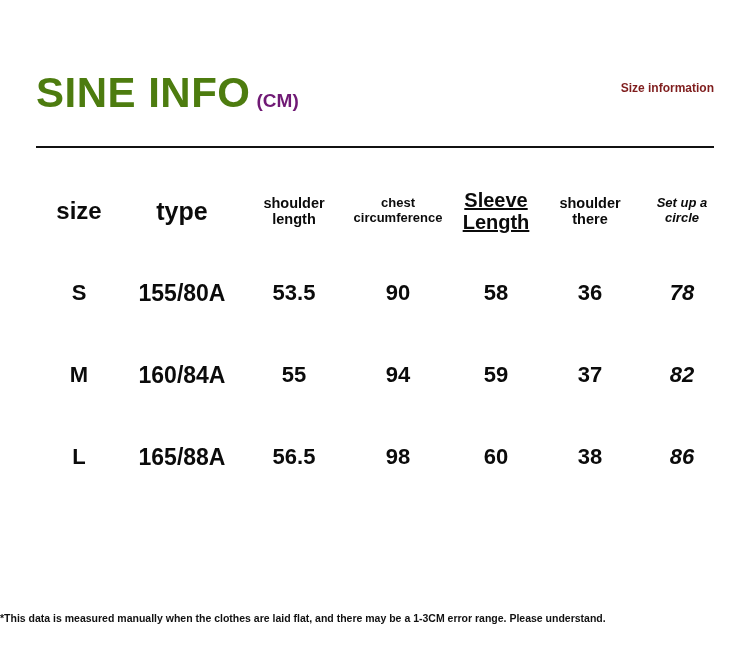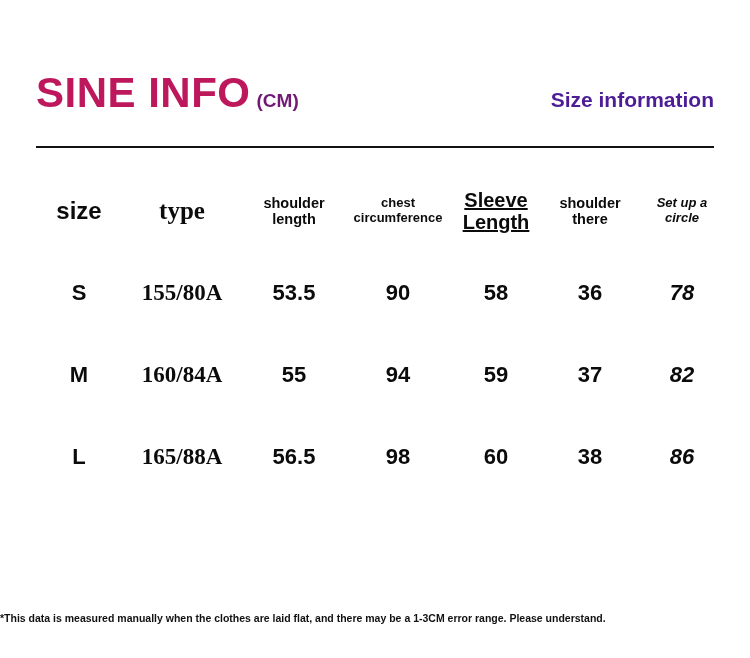--- a/index.html
+++ b/index.html
@@ -34,36 +34,36 @@
     left: 0;
     bottom: 0;
     display: flex;
     align-items: baseline;
   }
   .title-main {
     font-size: 42px;
     font-weight: 700;
     letter-spacing: 0.5px;
     line-height: 1;
-    color: #be185d;
+    color: #4d7c0f;
   }
   .title-unit {
     font-size: 19px;
     font-weight: 600;
     margin-left: 6px;
     color: #701a75;
     line-height: 1;
   }
   .header-right {
     position: absolute;
     right: 0;
-    bottom: 2px;
-    font-size: 21px;
+    bottom: 19px;
+    font-size: 12px;
     font-weight: 600;
-    color: #4c1d95;
+    color: #7f1d1d;
   }
 
   .divider {
     position: absolute;
     left: 36px;
     right: 36px;
     top: 146px;
     height: 2px;
     background: #111111;
   }
@@ -82,21 +82,21 @@
     display: table-row;
   }
   .cell {
     display: table-cell;
     text-align: center;
     vertical-align: middle;
   }
 
   
   .c0 { width: 86px; }
-  .c1 { width: 120px; font-family: Liberation Serif, serif; }
+  .c1 { width: 120px; }
   .c2 { width: 104px; }
   .c3 { width: 104px; }
   .c4 { width: 92px; }
   .c5 { width: 96px; }
   .c6 { width: 88px; font-style: italic; }
 
   .head-row .cell {
     height: 82px;
     font-weight: 700;
     color: #0b0b0b;

